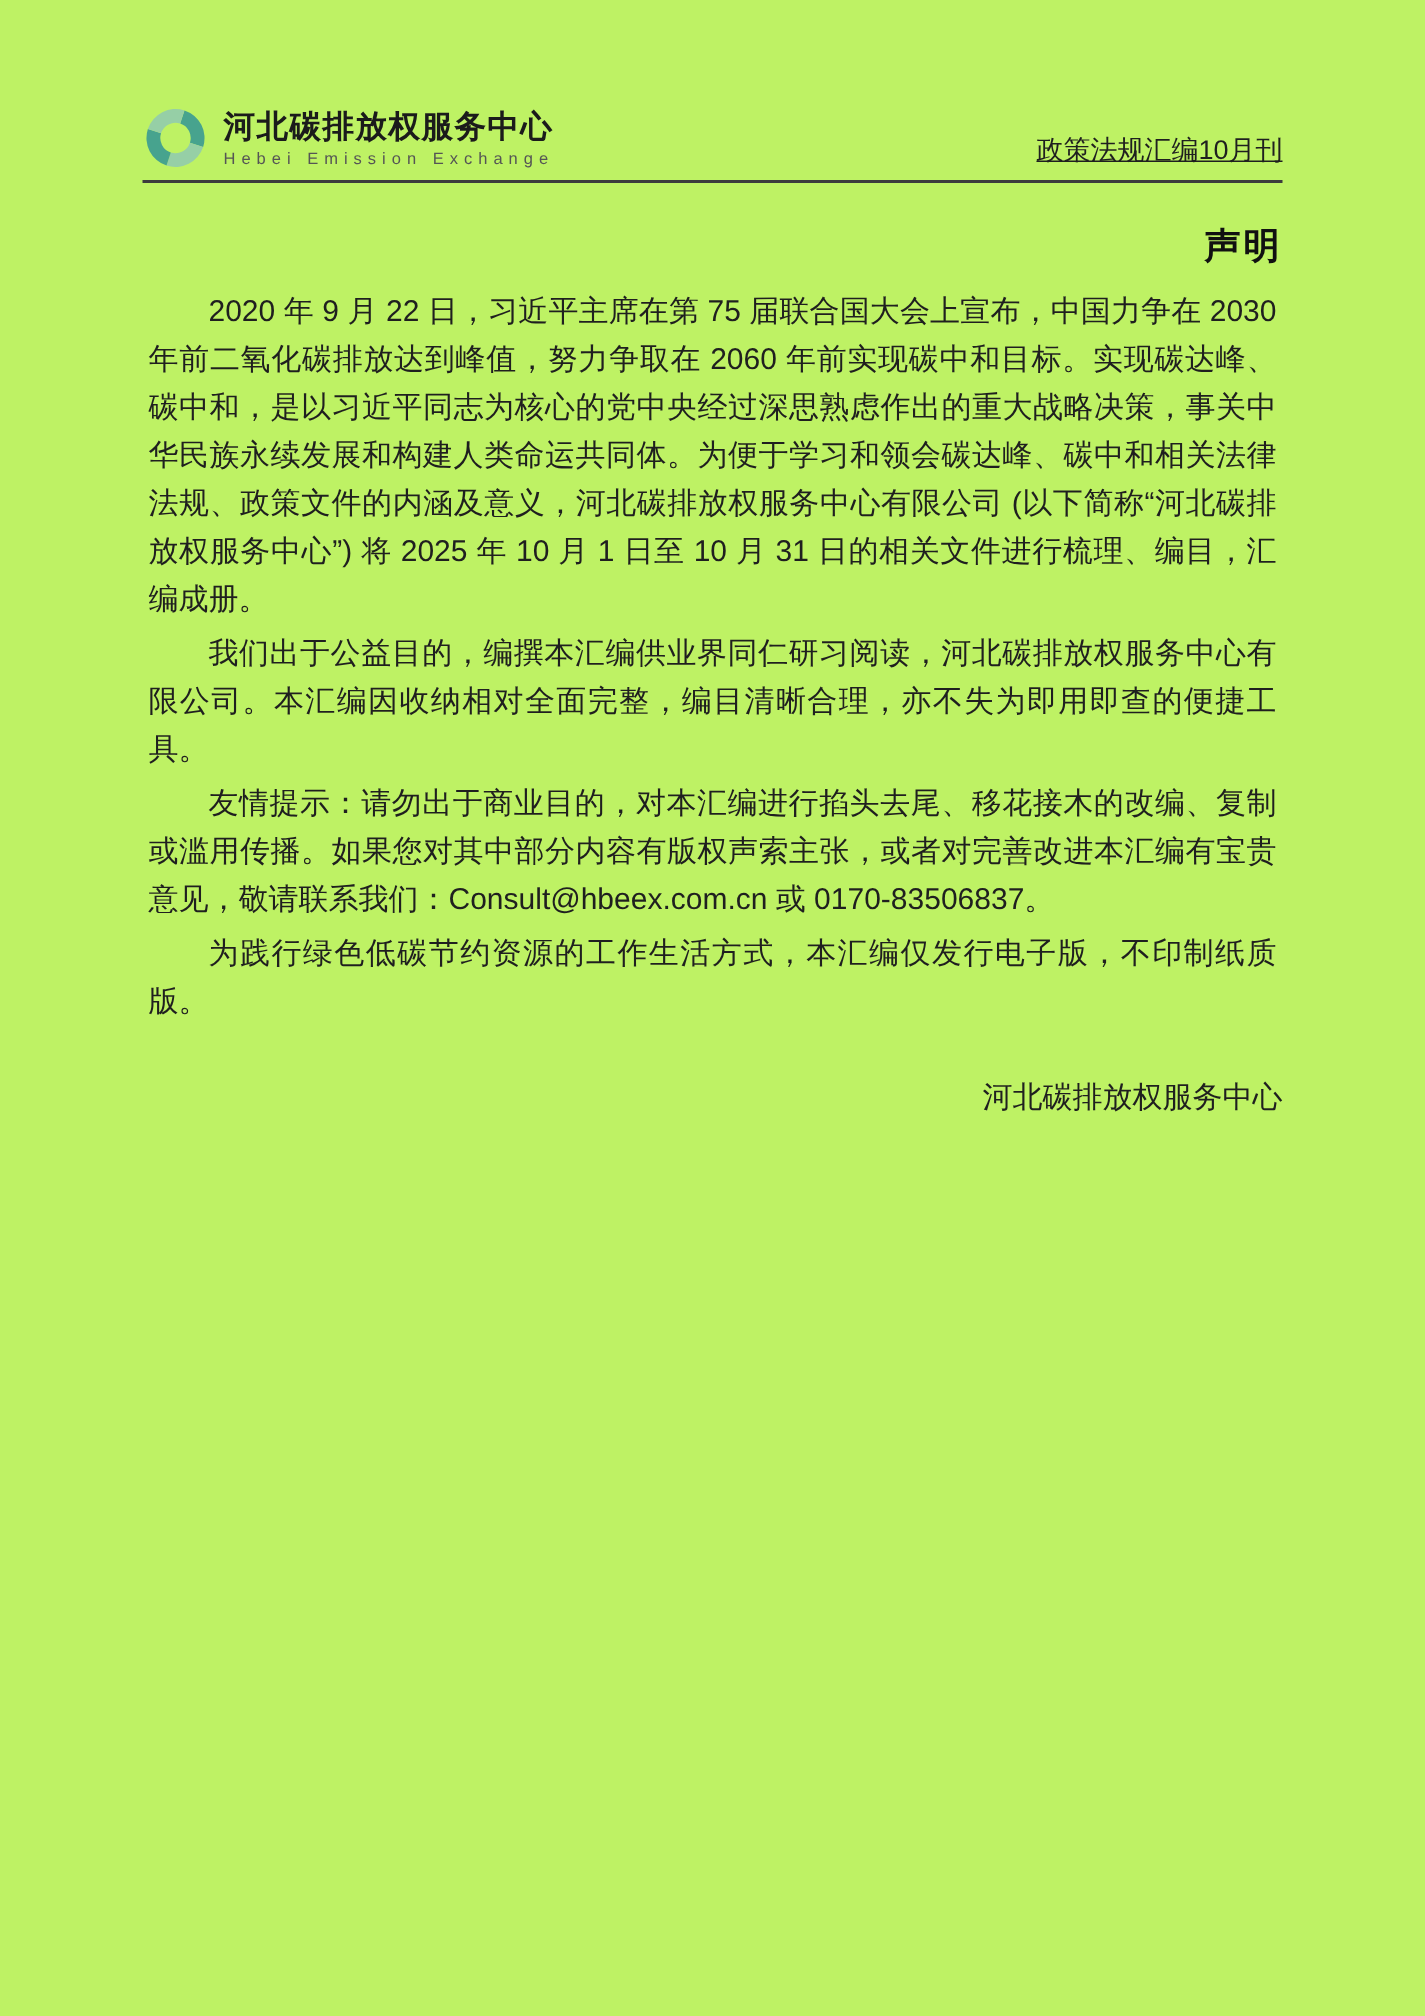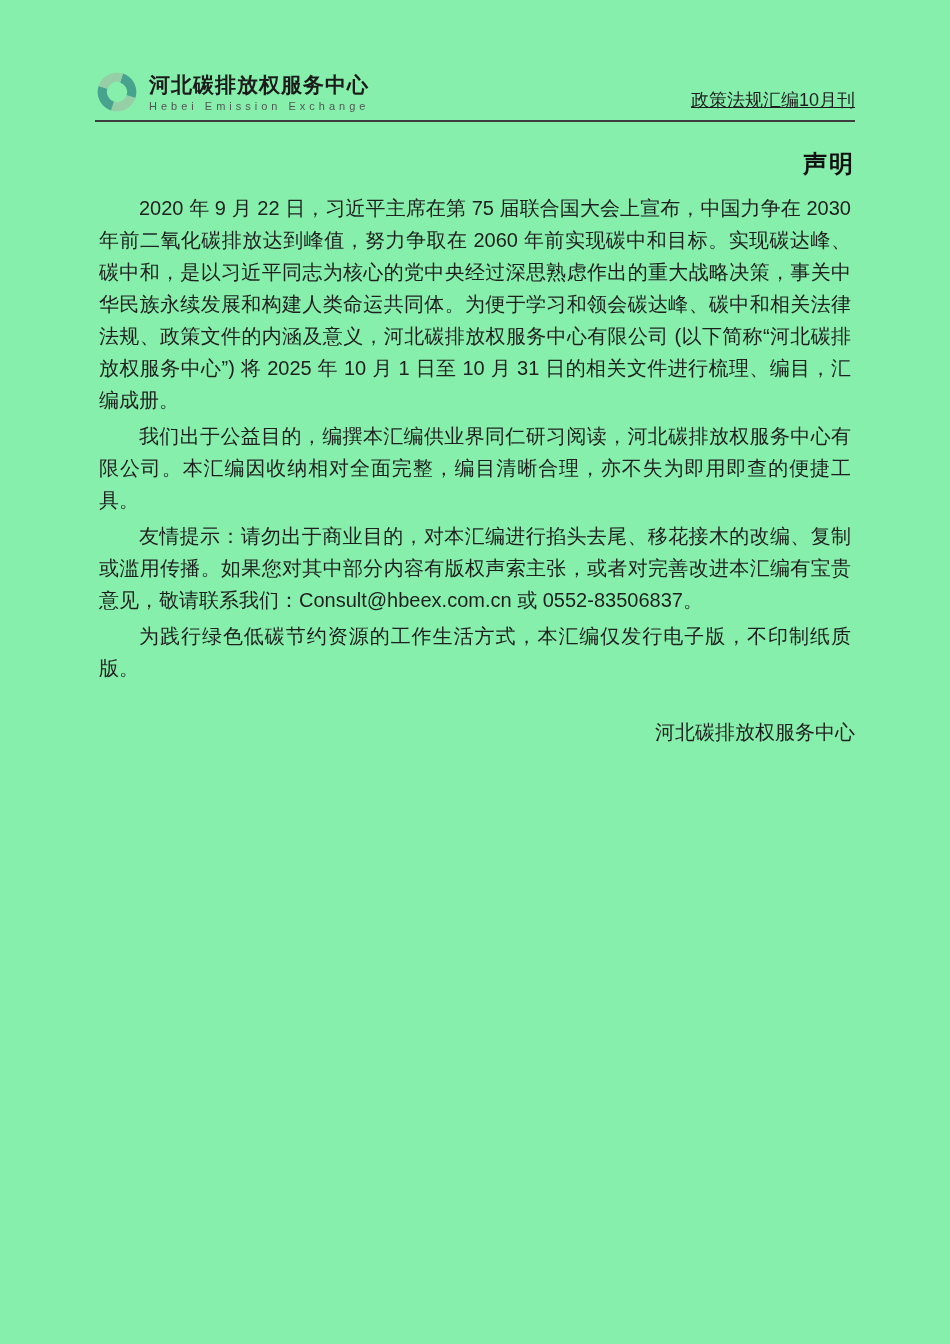--- a/index.html
+++ b/index.html
@@ -4,21 +4,21 @@
 <style>
   * { box-sizing: border-box; }
   html, body { margin: 0; padding: 0; background: #ffffff; }
   body { font-family: "Liberation Sans", "DejaVu Sans", sans-serif; color: #1f1f1f; }
 
   .page {
     position: relative;
     width: 950px;
     height: 1344px;
     margin: 0 auto;
-    background: #86efac;
+    background: #bef264;
     padding: 70px 95px 40px 95px;
   }
 
   
   .header {
     display: flex;
     justify-content: space-between;
     align-items: flex-end;
     border-bottom: 2px solid #3d3d3d;
     padding-bottom: 6px;
@@ -95,19 +95,19 @@
       </div>
     </div>
     <div class="issue-label">政策法规汇编10月刊</div>
   </div>
 
   <main>
     <h1 class="doc-title">声明</h1>
 
     <p class="body-para">2020 年 9 月 22 日，习近平主席在第 75 届联合国大会上宣布，中国力争在 2030 年前二氧化碳排放达到峰值，努力争取在 2060 年前实现碳中和目标。实现碳达峰、碳中和，是以习近平同志为核心的党中央经过深思熟虑作出的重大战略决策，事关中华民族永续发展和构建人类命运共同体。为便于学习和领会碳达峰、碳中和相关法律法规、政策文件的内涵及意义，河北碳排放权服务中心有限公司 (以下简称“河北碳排放权服务中心”) 将 2025 年 10 月 1 日至 10 月 31 日的相关文件进行梳理、编目，汇编成册。</p>
     <p class="body-para">我们出于公益目的，编撰本汇编供业界同仁研习阅读，河北碳排放权服务中心有限公司。本汇编因收纳相对全面完整，编目清晰合理，亦不失为即用即查的便捷工具。</p>
-    <p class="body-para">友情提示：请勿出于商业目的，对本汇编进行掐头去尾、移花接木的改编、复制或滥用传播。如果您对其中部分内容有版权声索主张，或者对完善改进本汇编有宝贵意见，敬请联系我们：Consult@hbeex.com.cn 或 0552-83506837。</p>
+    <p class="body-para">友情提示：请勿出于商业目的，对本汇编进行掐头去尾、移花接木的改编、复制或滥用传播。如果您对其中部分内容有版权声索主张，或者对完善改进本汇编有宝贵意见，敬请联系我们：Consult@hbeex.com.cn 或 0170-83506837。</p>
     <p class="body-para">为践行绿色低碳节约资源的工作生活方式，本汇编仅发行电子版，不印制纸质版。</p>
 
     <p class="signature">河北碳排放权服务中心</p>
   </main>
 
 </div>
 
 </body></html>

